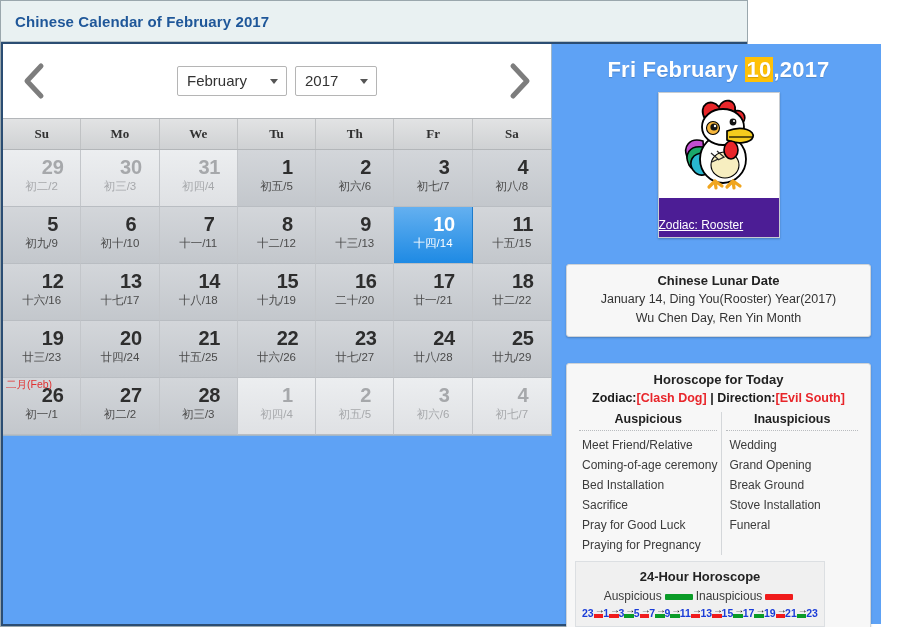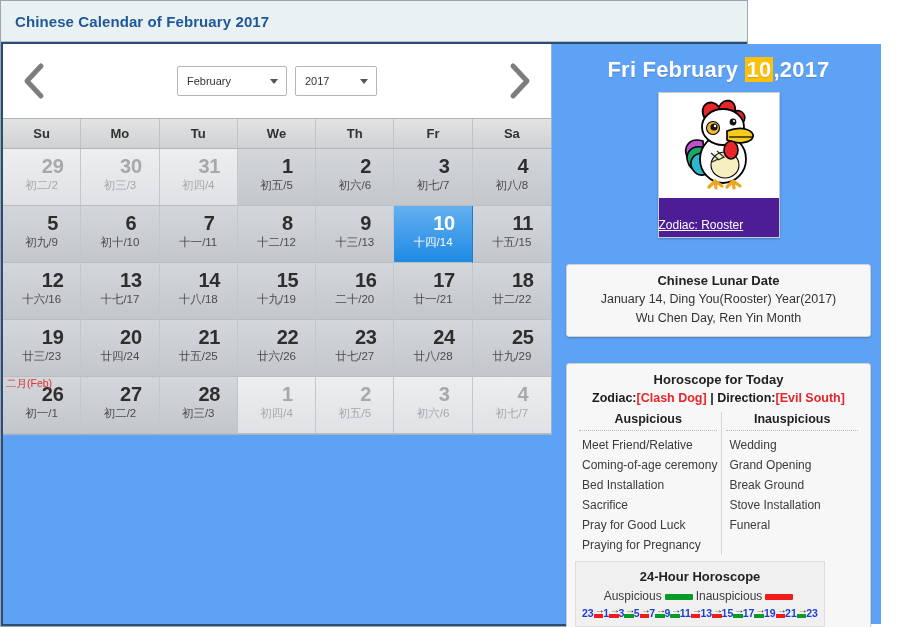--- a/index.html
+++ b/index.html
@@ -88,21 +88,21 @@
     align-items: center;
     justify-content: center;
     cursor: pointer;
   }
   .nav-arrow.prev { left: 4px; }
   .nav-arrow.next { right: 4px; }
   .nav-arrow svg { display: block; }
 
   .sel {
     font-family: "Liberation Sans", sans-serif;
-    font-size: 11px;
+    font-size: 15px;
     color: #333;
     background: #ffffff;
     border: 1px solid #b5b5b5;
     border-radius: 2px;
     height: 30px;
     padding: 0 26px 0 9px;
     box-sizing: border-box;
     -webkit-appearance: none;
     -moz-appearance: none;
     appearance: none;
@@ -133,20 +133,21 @@
     border-bottom: 1px solid #b3b6b9;
   }
   #weekdays div {
     text-align: center;
     font-size: 13px;
     font-weight: bold;
     color: #313131;
     padding: 7px 0 7px 0;
     border-right: 1px solid #c0c2c4;
     box-sizing: border-box;
+    font-family: Liberation Serif, serif;
   }
   #weekdays div:last-child { border-right: none; }
 
   
   #days {
     display: grid;
     grid-template-columns: repeat(7, 1fr);
     grid-auto-rows: 57px;
   }
   .day {
@@ -393,22 +394,22 @@
           <div class="nav-arrow next">
             <svg width="26" height="38" viewBox="0 0 26 38">
               <polyline points="6,4 20,19 6,34" fill="none" stroke="#7d7d7d" stroke-width="5" stroke-linecap="round" stroke-linejoin="round"></polyline>
             </svg>
           </div>
         </div>
 
         <div id="weekdays">
             <div>Su</div>
             <div>Mo</div>
+            <div>We</div>
             <div>Tu</div>
-            <div>We</div>
             <div>Th</div>
             <div>Fr</div>
             <div>Sa</div>
           </div>
         <div id="days">
             <div class="day other">
               <div class="dnum">29</div>
               <div class="dlun">初二/2</div>
             </div>
             <div class="day other">

